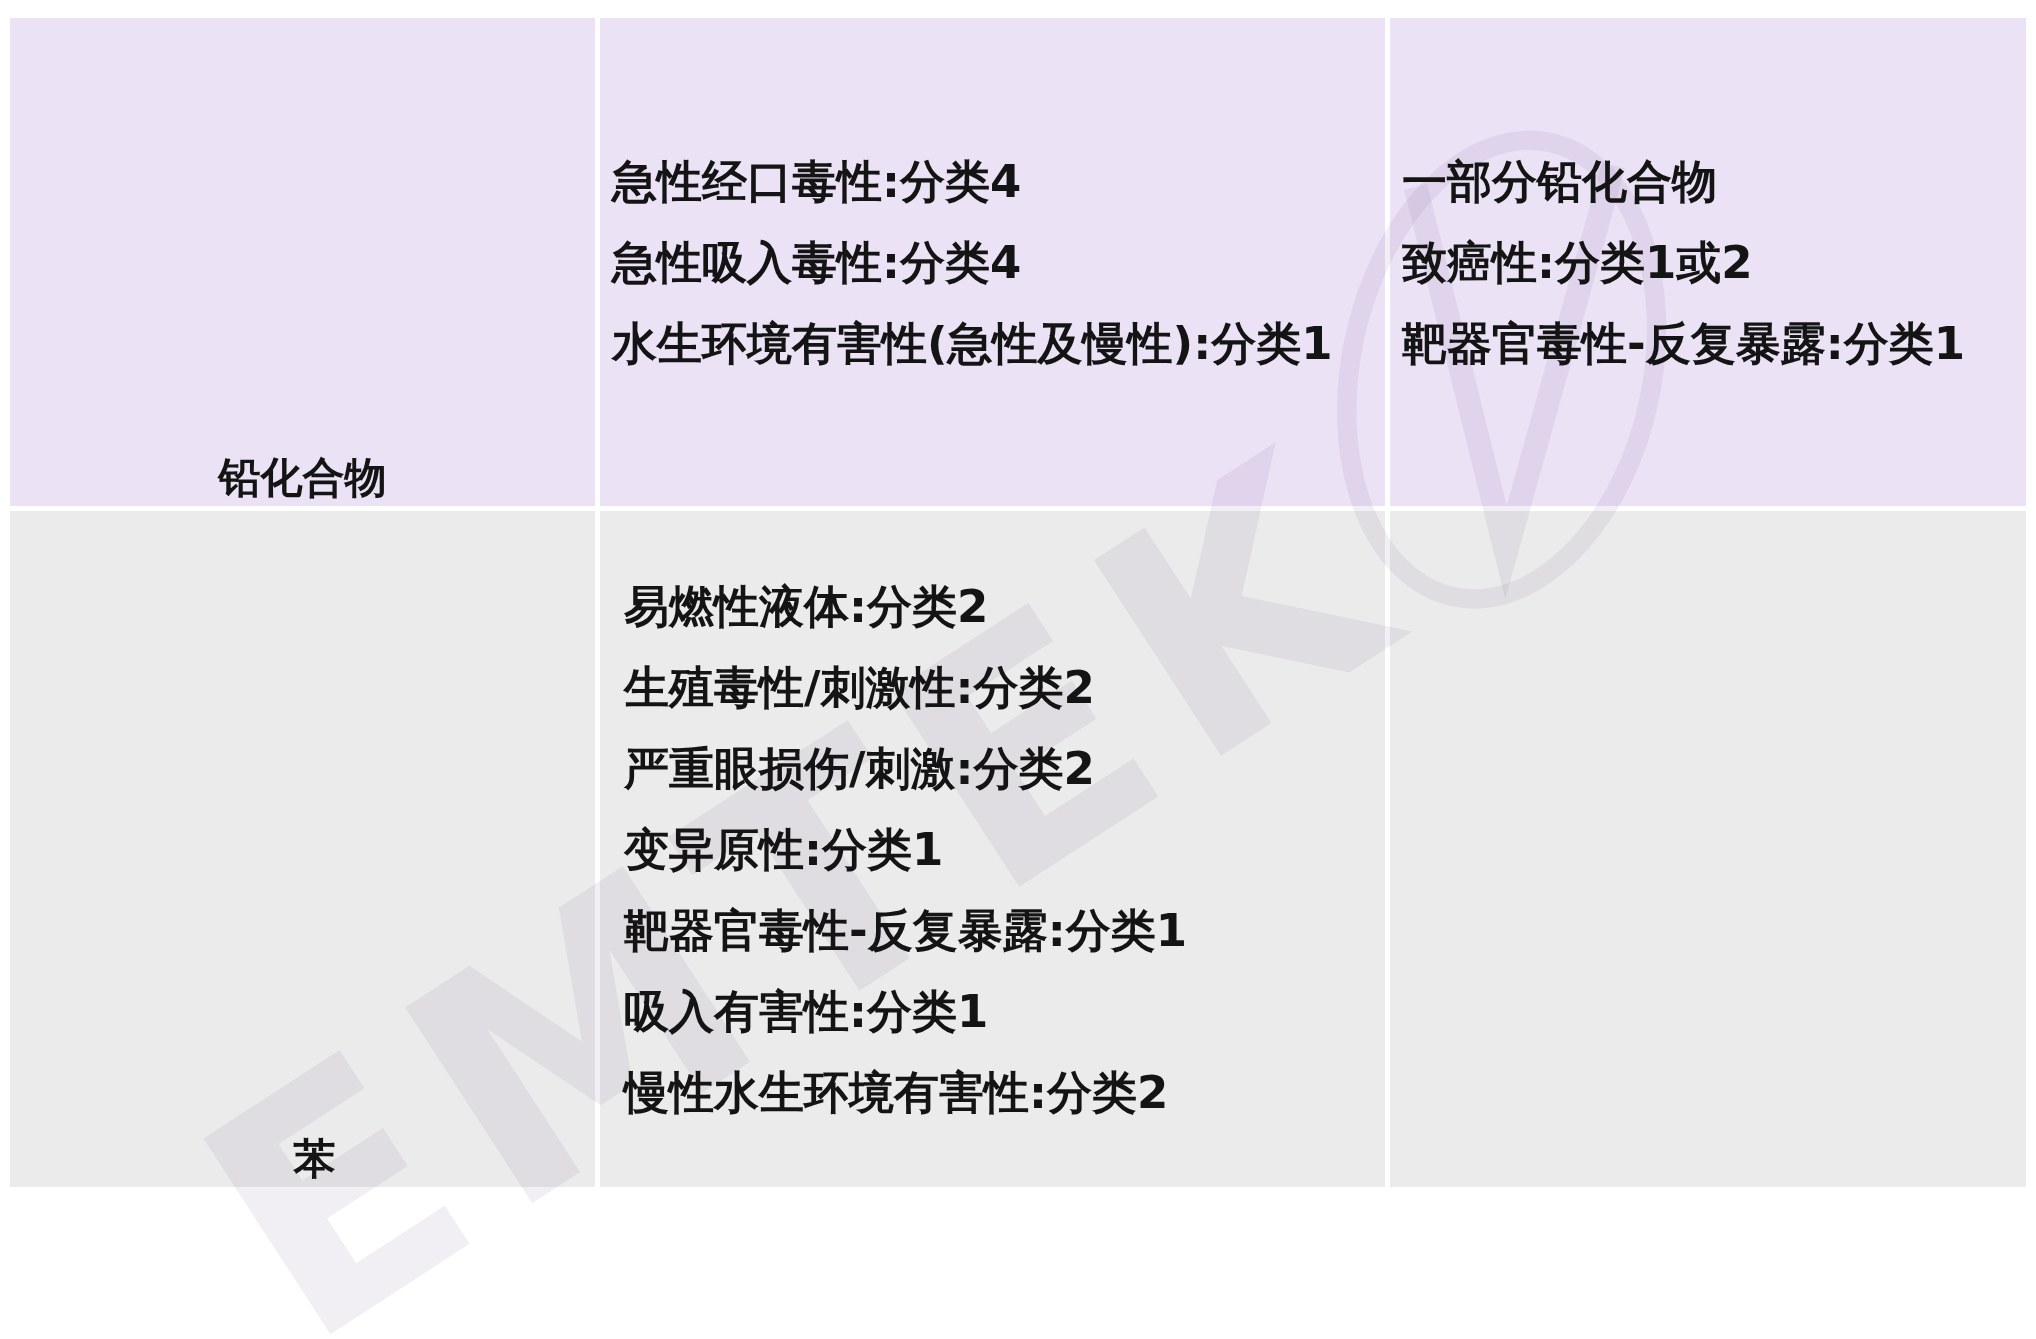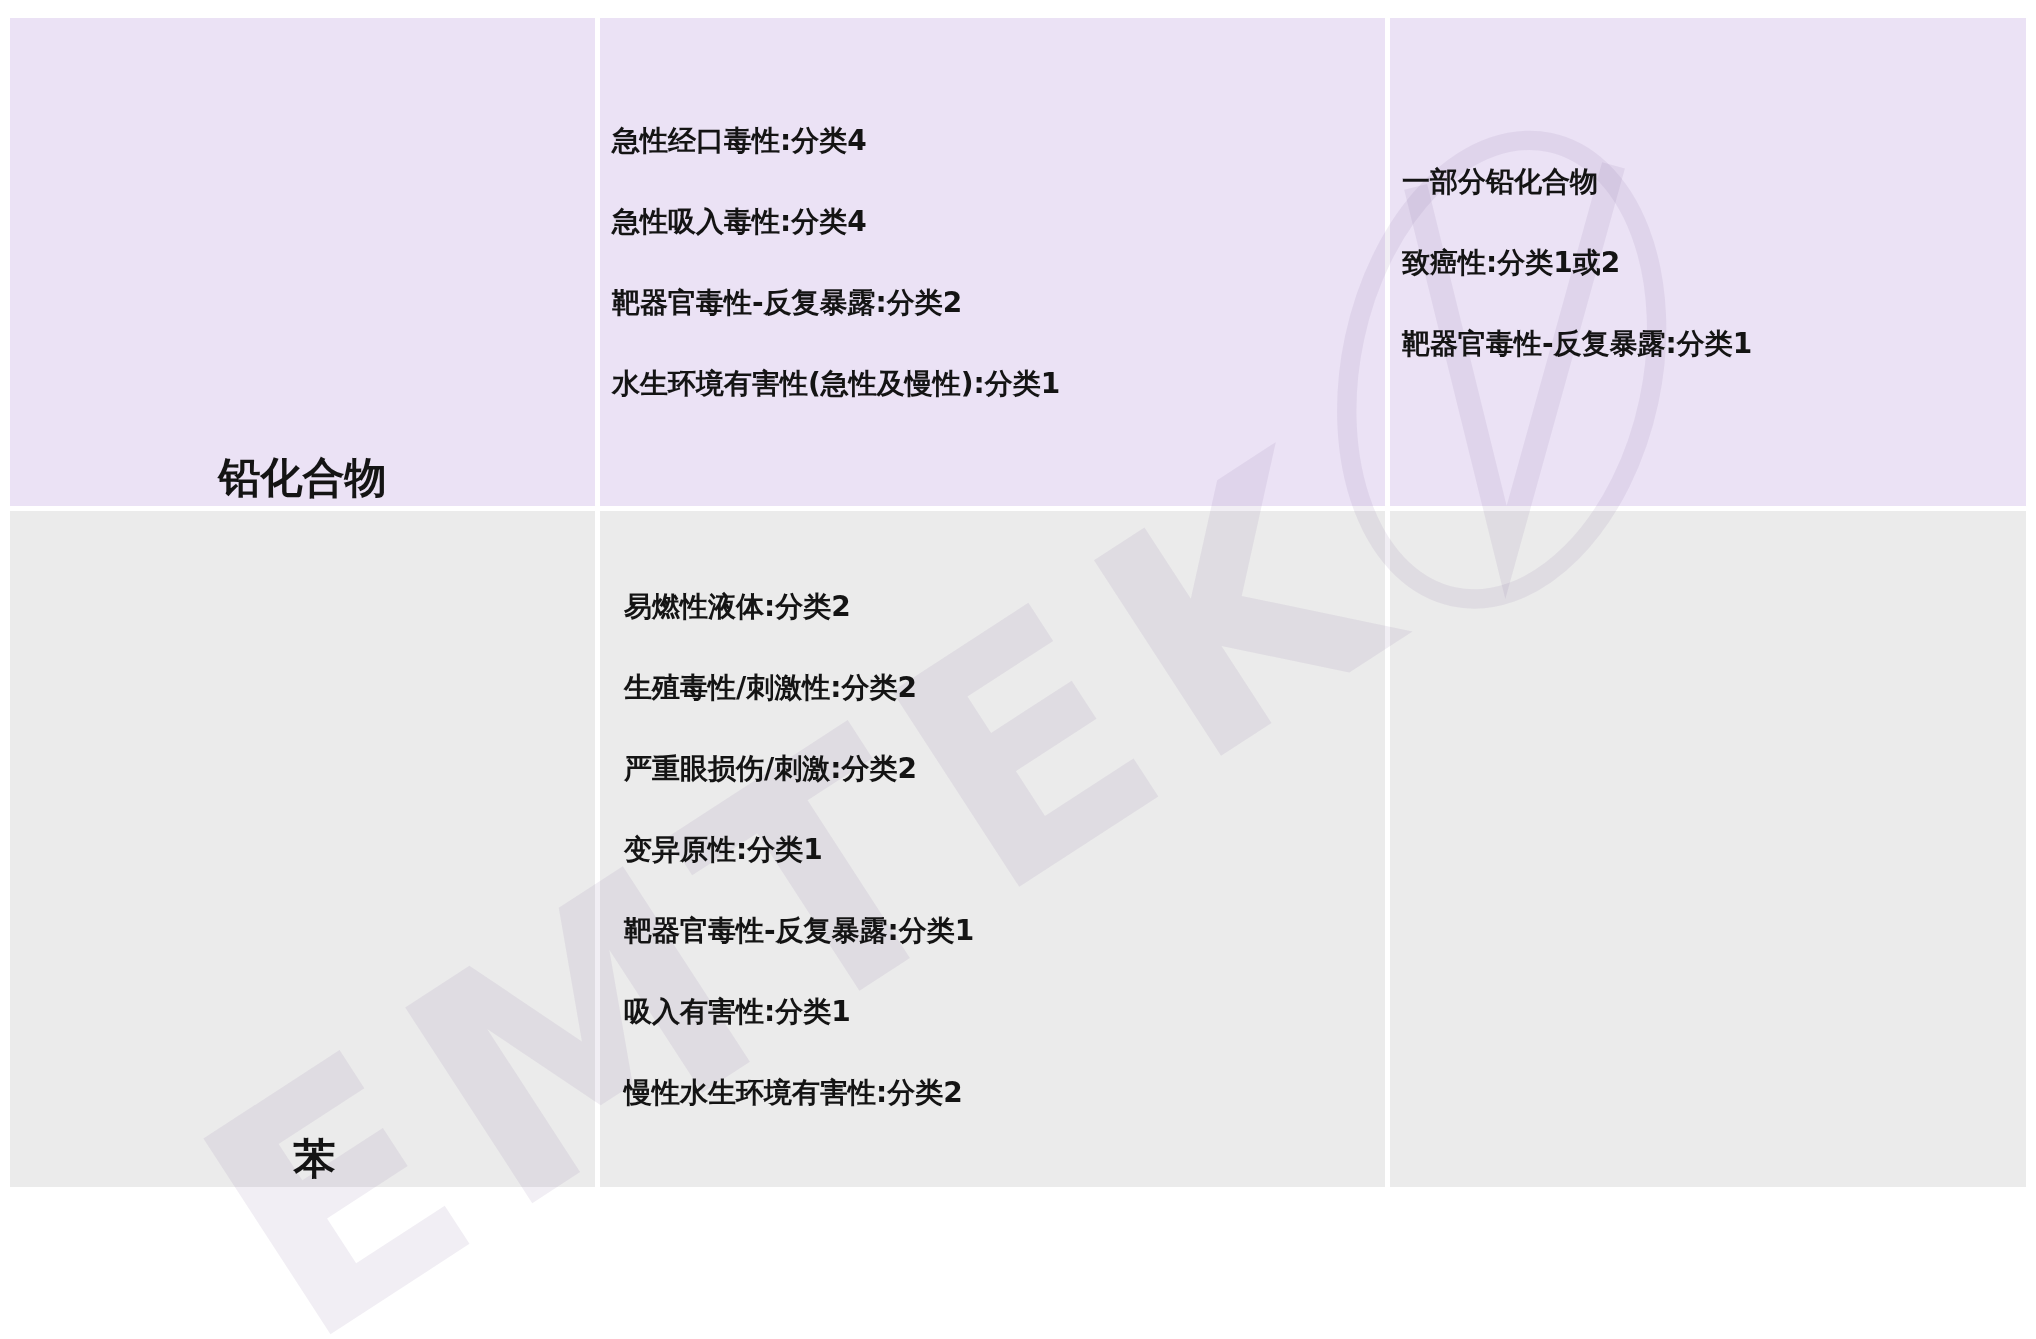--- a/index.html
+++ b/index.html
@@ -26,21 +26,21 @@
     min-height:142px;display:flex;flex-direction:column;
     align-items:center;justify-content:center;
     font-size:42px;font-weight:bold;line-height:62px;text-align:center;
   }
   .cell{display:flex;flex-direction:column;justify-content:center;color:var(--body-text);}
   .bg-odd{background:var(--row-odd-bg);}
   .bg-even{background:var(--row-even-bg);}
   .row-1 .cell{min-height:488px;}
   .row-2 .cell{min-height:676px;padding-left:24px;}
   .substance-cell{align-items:center;font-size:42px;font-weight:bold;justify-content:flex-end;}
-  .lines-cell{padding-left:12px;font-size:28px;font-weight:bold;}
+  .lines-cell{padding-left:12px;font-size:45px;font-weight:bold;}
   .line{line-height:81px;white-space:nowrap;position:relative;z-index:10;}
   .substance-cell span{position:relative;z-index:10;}
   .h-cell span{position:relative;z-index:10;}
   
   .watermark{
     position:absolute;left:30px;top:470px;width:1900px;height:620px;
     display:flex;align-items:center;justify-content:center;
     transform:rotate(-33deg);
     color:var(--watermark);z-index:5;pointer-events:none;
   }
@@ -55,21 +55,20 @@
   <div class="grid-row header-row">
   </div>
 
   <div class="grid-row body-row-1 row-1">
     <div class="cell substance-cell bg-odd">
       <span>铅化合物</span>
     </div>
     <div class="cell lines-cell bg-odd">
       <div class="line">急性经口毒性:分类4</div>
       <div class="line">急性吸入毒性:分类4</div>
-      <div class="line">靶器官毒性-反复暴露:分类2</div>
       <div class="line">水生环境有害性(急性及慢性):分类1</div>
     </div>
     <div class="cell lines-cell bg-odd">
       <div class="line">一部分铅化合物</div>
       <div class="line">致癌性:分类1或2</div>
       <div class="line">靶器官毒性-反复暴露:分类1</div>
     </div>
   </div>
 
   <div class="grid-row row-2">

